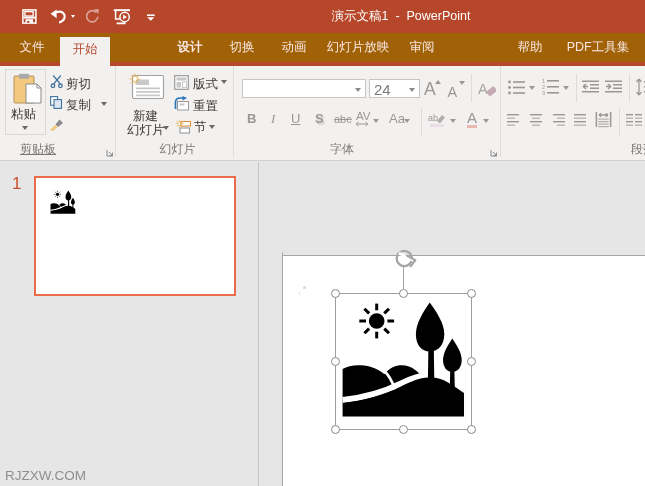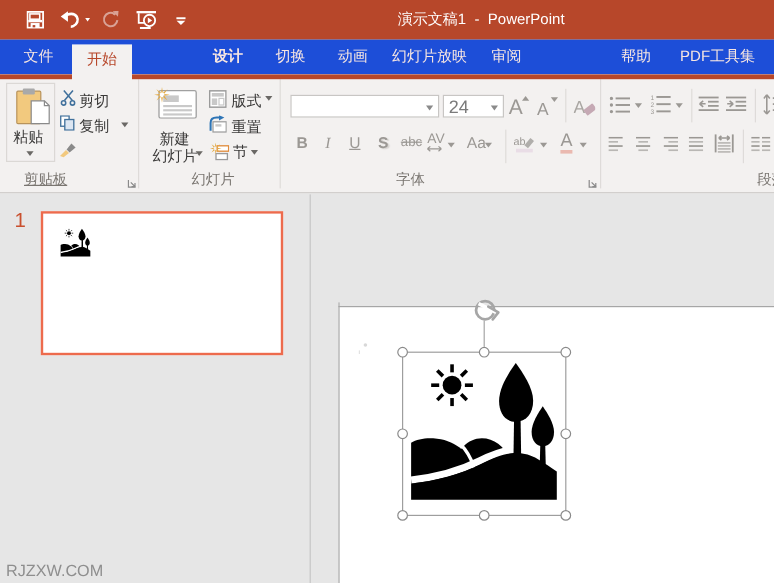--- a/index.html
+++ b/index.html
@@ -1,20 +1,20 @@
 <!DOCTYPE html>
 <html><head>
 <meta charset="utf-8">
 <style>
   * { margin:0; padding:0; box-sizing:border-box; }
   html,body { width:645px; height:486px; overflow:hidden; }
   body { font-family:"Liberation Sans",sans-serif; position:relative; background:#e6e6e6; }
   .abs { position:absolute; }
   #titlebar { left:0; top:0; width:645px; height:33px; background:#b7472a; }
-  #tabrow { left:0; top:33px; width:645px; height:29px; background:#1d4ed8; }
+  #tabrow { left:0; top:33px; width:645px; height:29px; background:#a16207; }
   .tab { position:absolute; top:0; height:29px; color:#f7e6e1; font-size:12.5px; line-height:29px; text-align:center; }
   #tab-active { position:absolute; left:60px; top:4px; width:50px; height:28.5px; background:#f3f1f0; color:#b7472a; font-size:12.5px; line-height:25px; text-align:center; }
   #ribbon { left:0; top:62px; width:645px; height:99px; background:#f3f1f0; border-bottom:1px solid #d2cfcd; }
   .gsep { position:absolute; top:4px; width:1px; height:91px; background:#dedbd9; }
   .glabel { position:absolute; top:78.5px; height:14px; font-size:12px; color:#7a7671; white-space:nowrap; }
   .btxt { position:absolute; font-size:12.5px; color:#3b3a39; white-space:nowrap; }
   .gtxt { position:absolute; font-size:11.5px; color:#9b9894; white-space:nowrap; }
   .caret { position:absolute; width:0; height:0; border-left:3px solid transparent; border-right:3px solid transparent; border-top:4px solid #6a6865; }
   .caretg { border-top-color:#9b9894; }
   .combo { position:absolute; background:#fff; border:1px solid #c8c6c4; }

